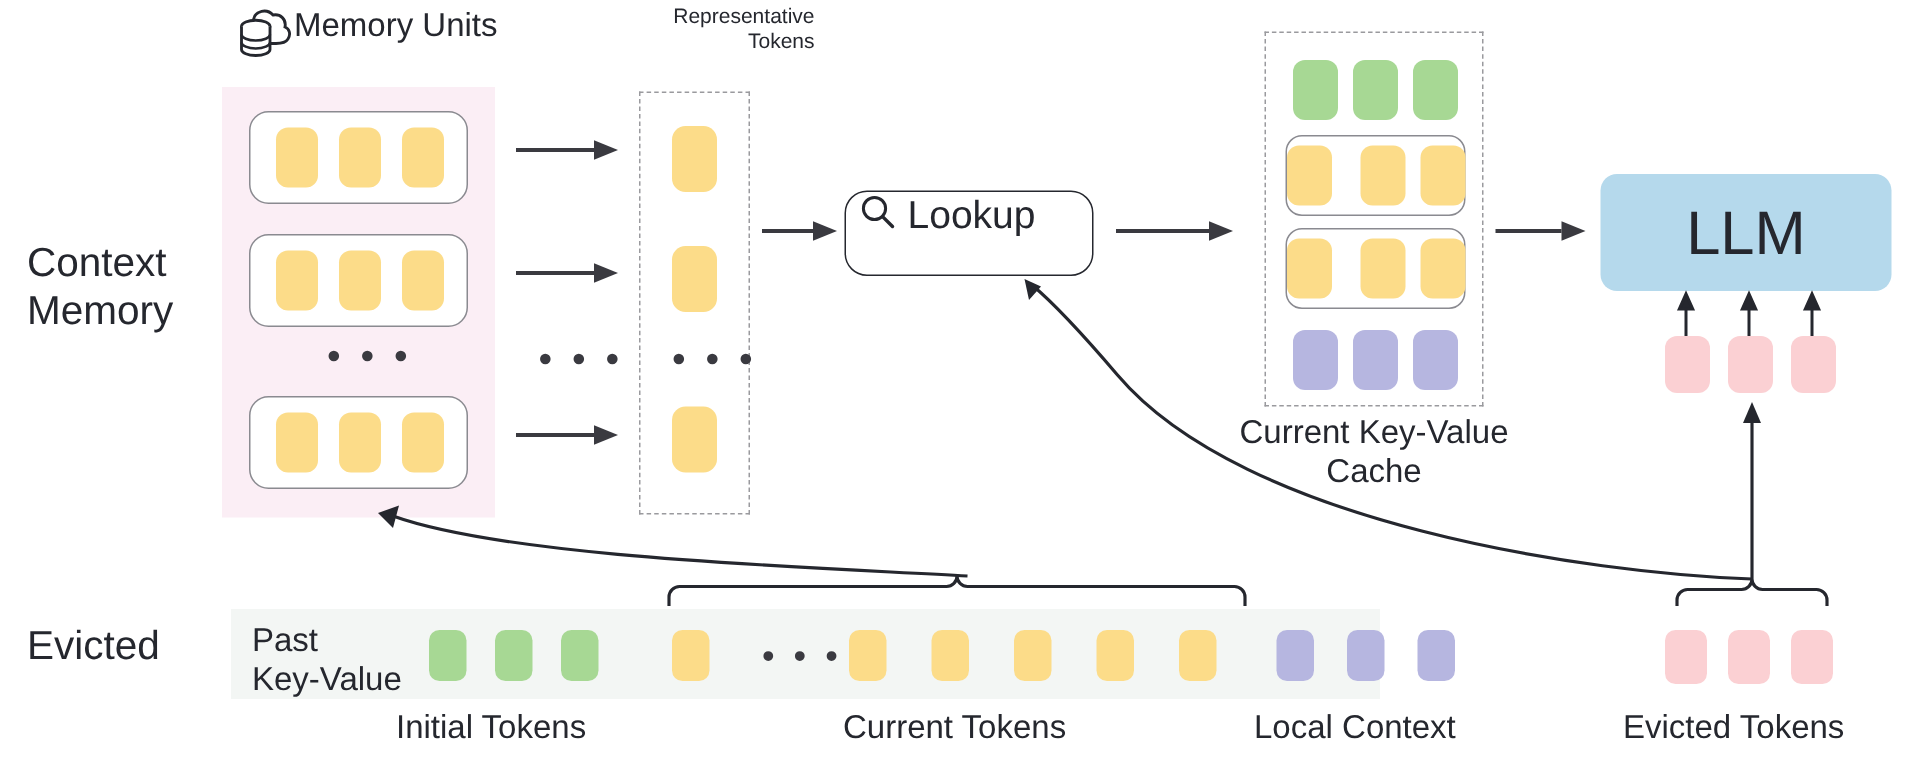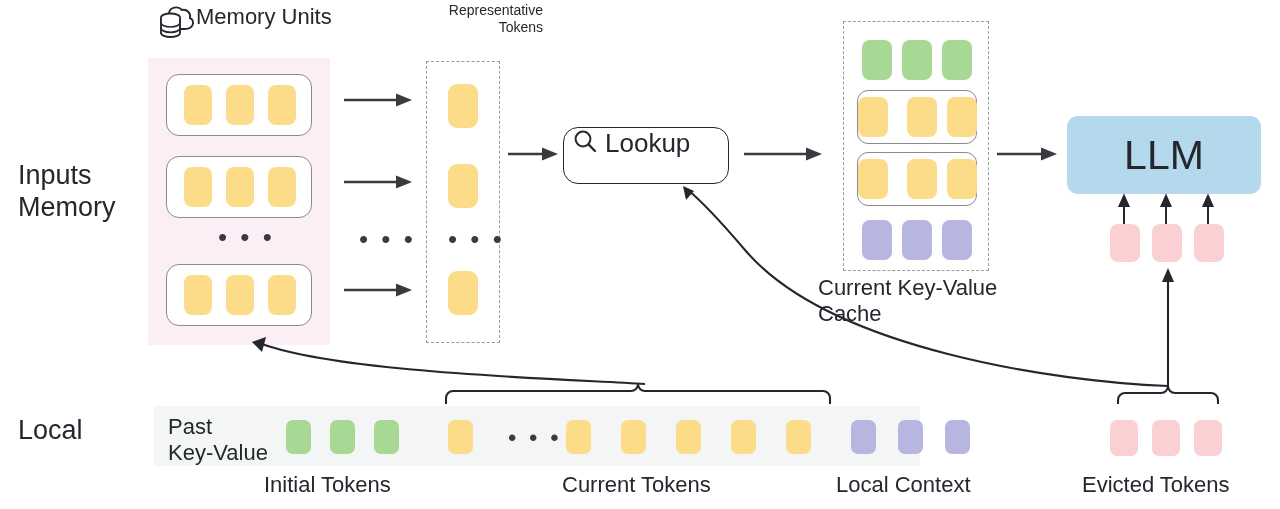--- a/index.html
+++ b/index.html
@@ -81,21 +81,21 @@
   .kvrow.bordered .ktok{top:6px;left:9px;}
   .kvrow .ktok.k1{left:0;}
   .kvrow .ktok.k2{left:40px;}
   .kvrow .ktok.k3{left:80px;}
   .kvrow.bordered .ktok.k2{left:49px;}
   .kvrow.bordered .ktok.k3{left:89px;}
   #kvrow-green{top:13px;}
   #kvrow-yellow-1{top:68px;}
   #kvrow-yellow-2{top:130px;}
   #kvrow-purple{top:193px;}
-  #kv-cache-caption{left:818px;top:275px;width:196px;text-align:left;font-size:22px;}
+  #kv-cache-caption{left:818px;top:275px;width:196px;text-align:center;font-size:22px;}
 
   
   #arrow-cache-to-llm{left:997px;top:146px;}
   #llm-box{
     left:1067px;top:116px;width:194px;height:78px;
     background:#b5d9ec;border-radius:11px;
     display:flex;align-items:center;justify-content:center;
   }
   #llm-label{font-size:41px;color:#25272e;}
   #llm-input-arrows{left:1067px;top:196px;}
@@ -123,23 +123,23 @@
   #evicted-tokens-caption{left:562px;width:172px;}
   #local-tokens-caption{left:836px;width:174px;}
   #current-tokens-caption{left:1082px;width:190px;}
 
   
   #connectors{position:absolute;left:0;top:0;width:1280px;height:509px;pointer-events:none;}
 </style>
 </head>
 <body>
 
-<div class="abs lbl" id="context-memory-label">Inputs
+<div class="abs lbl" id="context-memory-label">Context
 Memory</div>
-<div class="abs lbl" id="inputs-label">Local</div>
+<div class="abs lbl" id="inputs-label">Evicted</div>
 
 <div class="abs" id="cloud-db-icon">
   <svg width="40" height="42" viewBox="0 0 40 42">
     <path d="M12 11 C13 5, 21 3.5, 25 8 C30 7, 34 11, 33 16 C36 17, 37 21, 35 24 C33.5 26.5, 30 27, 27 27 L20 27" fill="none" stroke="#25272e" stroke-width="1.9" stroke-linecap="round"></path>
     <ellipse cx="13.5" cy="15.5" rx="9.5" ry="4" fill="#fff" stroke="#25272e" stroke-width="1.9"></ellipse>
     <path d="M4 15.5 L4 31 C4 33.2 8.3 35 13.5 35 C18.7 35 23 33.2 23 31 L23 15.5" fill="#fff" stroke="#25272e" stroke-width="1.9"></path>
     <path d="M4 21 C4 23.2 8.3 25 13.5 25 C18.7 25 23 23.2 23 21" fill="none" stroke="#25272e" stroke-width="1.7"></path>
     <path d="M4 26.3 C4 28.5 8.3 30.3 13.5 30.3 C18.7 30.3 23 28.5 23 26.3" fill="none" stroke="#25272e" stroke-width="1.7"></path>
   </svg>
 </div>

